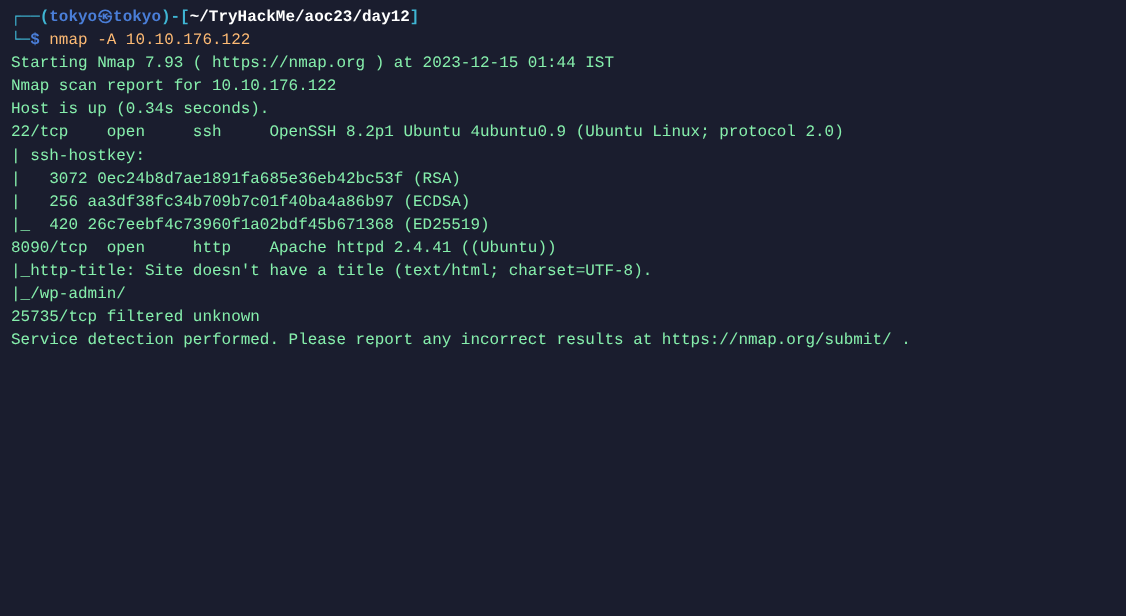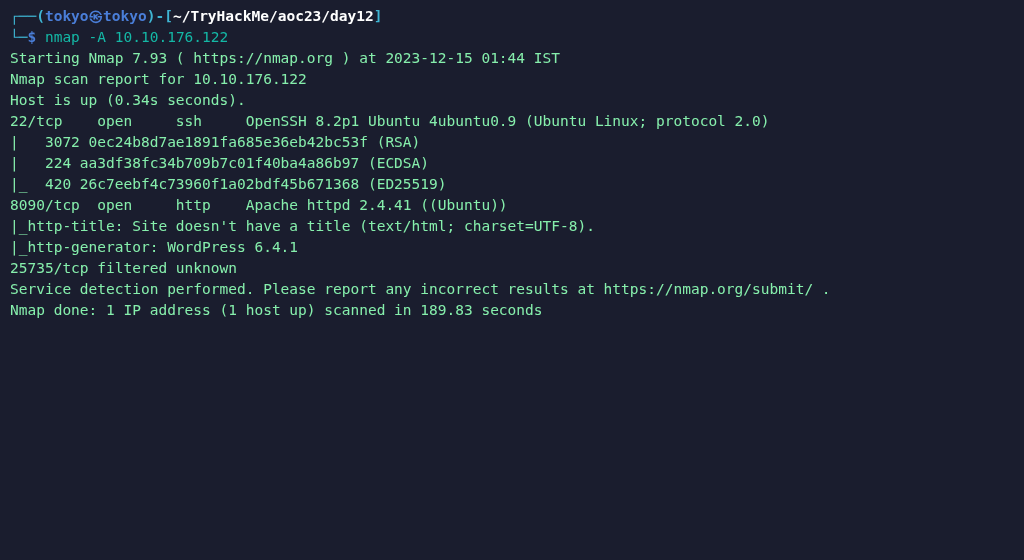--- a/index.html
+++ b/index.html
@@ -1,52 +1,52 @@
 <!DOCTYPE html>
 <html><head>
 <meta charset="utf-8">
 <style>
-  * { margin: 0; padding: 0; box-sizing: border-box; }
+  * { margin: 0; padding: 0; box-sizing: border-box; font-family: Liberation Mono, monospace; }
   body {
     background: #1a1d2e;
     color: #e8e8e8;
     font-family: "DejaVu Sans Mono", "Consolas", "Monaco", monospace;
     font-size: 14.5px;
     line-height: 1.45;
     padding: 6px 10px;
     width: 1024px;
     height: 560px;
     overflow: hidden;
     font-weight: 500;
   }
   .prompt-line { white-space: pre; }
   .cyan { color: #3fb6d4; font-weight: bold; }
   .white-bold { color: #ffffff; font-weight: bold; }
   .blue { color: #4a7ed8; font-weight: bold; }
-  .dim { color: #14b8a6; }
+  .dim { color: #fdba74; }
   .output { color: #86efac; white-space: pre-wrap; }
   .skull { font-weight: bold; }
 </style>
 </head>
 <body>
 
 <div>
 
   <div class="prompt-line"><span class="cyan">┌──(</span><span class="blue">tokyo</span><span class="blue skull">㉿</span><span class="blue">tokyo</span><span class="cyan">)</span><span class="cyan">-[</span><span class="white-bold">~</span><span class="white-bold">/TryHackMe/aoc23/day12</span><span class="cyan">]</span></div>
 
   <div class="prompt-line"><span class="cyan">└─</span><span class="blue">$</span><span class="dim"> nmap -A 10.10.176.122</span></div>
 
   <div class="output">Starting Nmap 7.93 ( https://nmap.org ) at 2023-12-15 01:44 IST</div>
   <div class="output">Nmap scan report for 10.10.176.122</div>
   <div class="output">Host is up (0.34s seconds).</div>
   <div class="output">22/tcp    open     ssh     OpenSSH 8.2p1 Ubuntu 4ubuntu0.9 (Ubuntu Linux; protocol 2.0)</div>
+  <div class="output">| ssh-hostkey:</div>
   <div class="output">|   3072 0ec24b8d7ae1891fa685e36eb42bc53f (RSA)</div>
-  <div class="output">|   224 aa3df38fc34b709b7c01f40ba4a86b97 (ECDSA)</div>
+  <div class="output">|   256 aa3df38fc34b709b7c01f40ba4a86b97 (ECDSA)</div>
   <div class="output">|_  420 26c7eebf4c73960f1a02bdf45b671368 (ED25519)</div>
   <div class="output">8090/tcp  open     http    Apache httpd 2.4.41 ((Ubuntu))</div>
   <div class="output">|_http-title: Site doesn't have a title (text/html; charset=UTF-8).</div>
-  <div class="output">|_http-generator: WordPress 6.4.1</div>
+  <div class="output">|_/wp-admin/</div>
   <div class="output">25735/tcp filtered unknown</div>
   <div class="output"></div>
   <div class="output">Service detection performed. Please report any incorrect results at https://nmap.org/submit/ .</div>
-  <div class="output">Nmap done: 1 IP address (1 host up) scanned in 189.83 seconds</div>
 
 </div>
 
 </body></html>

